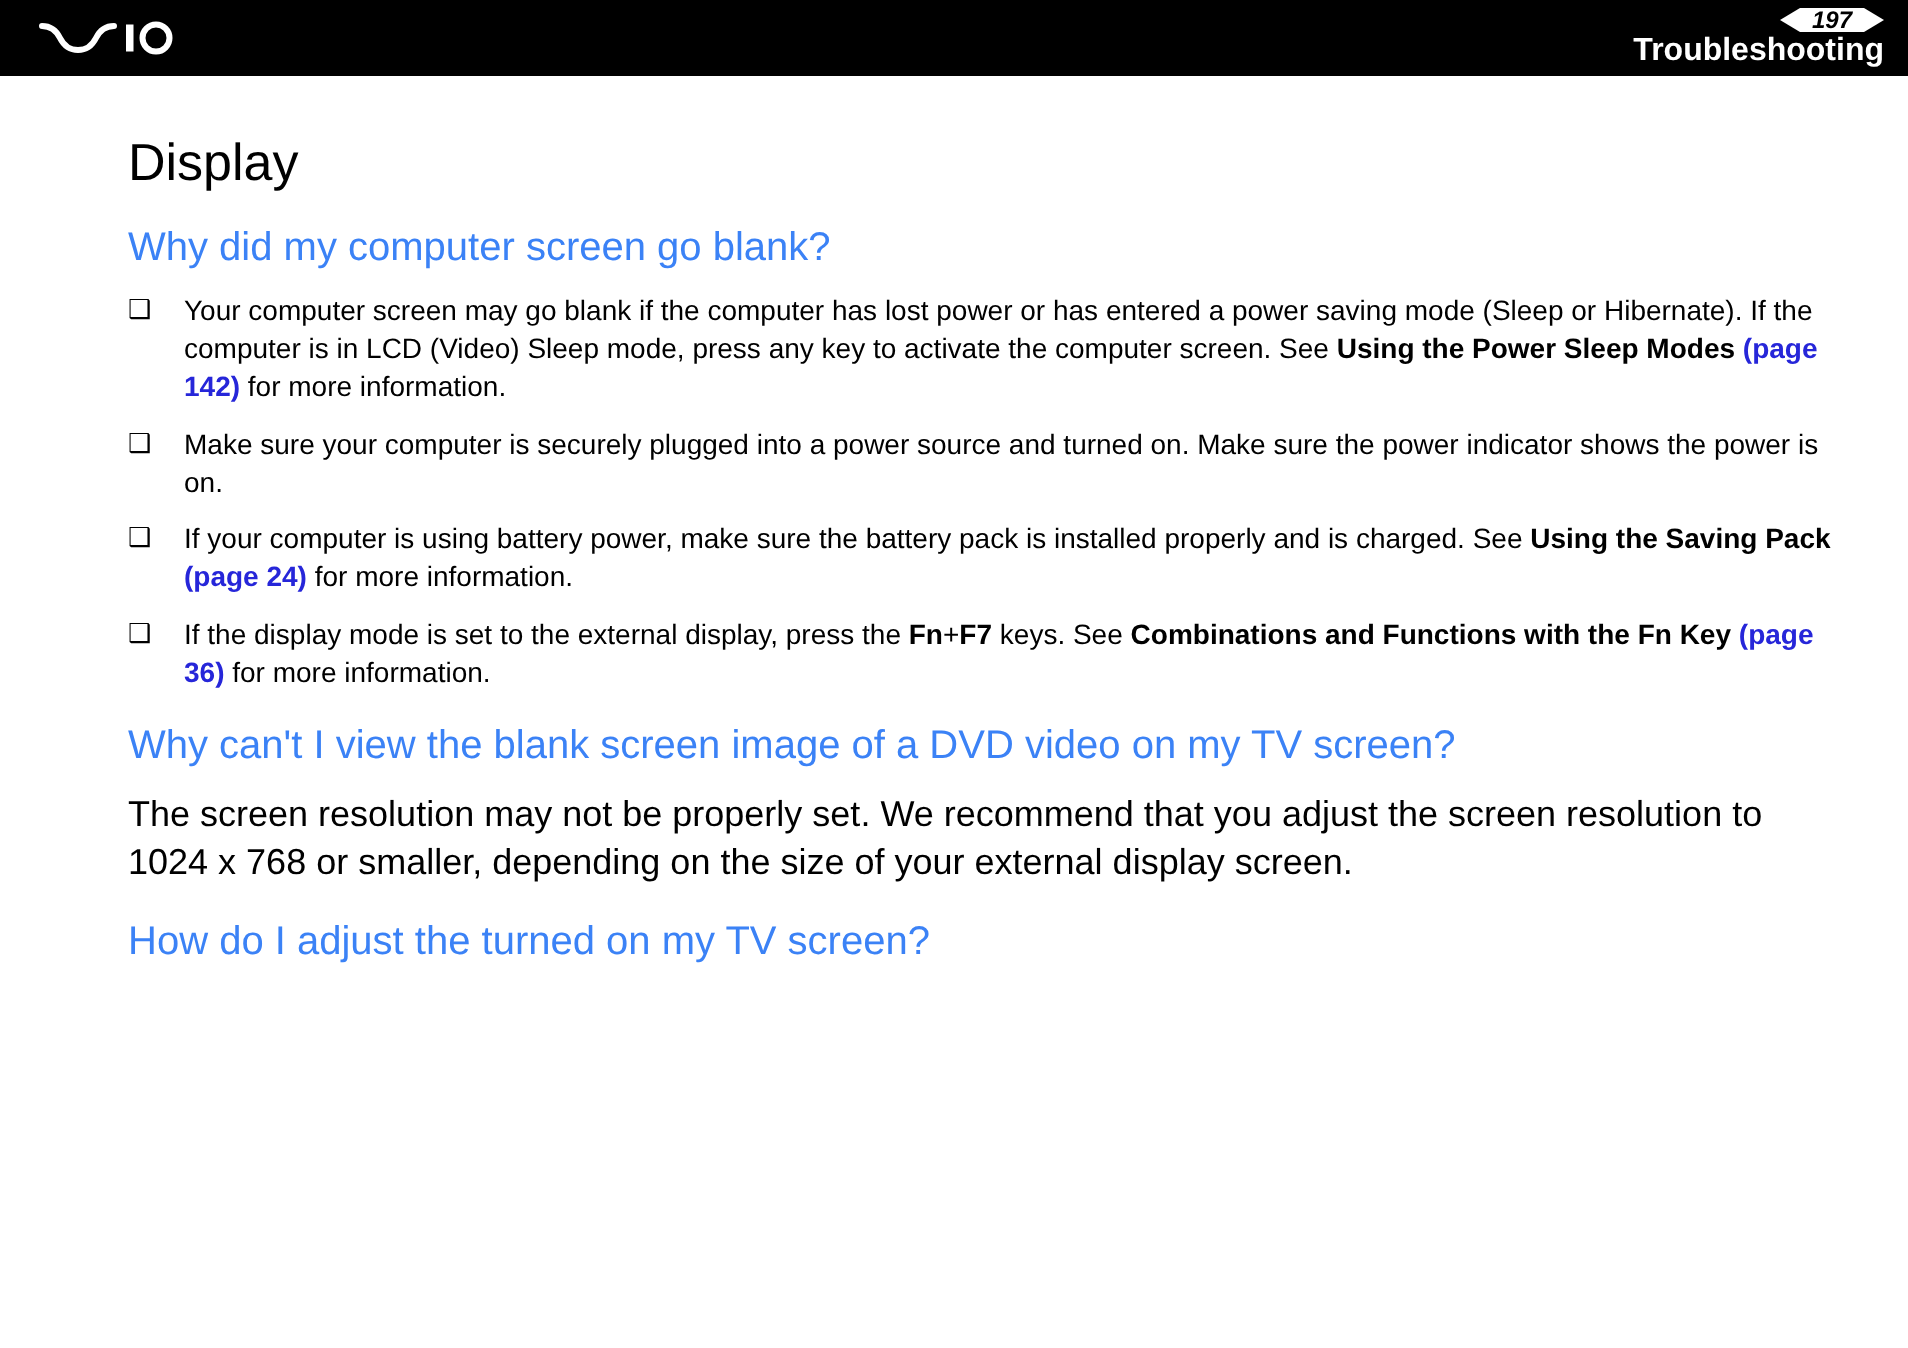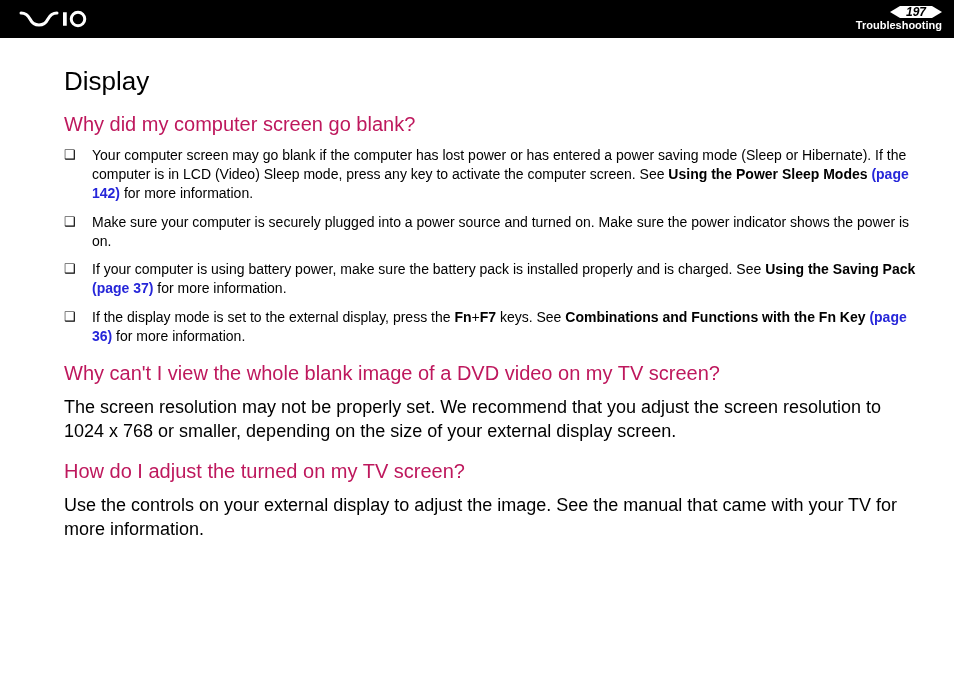--- a/index.html
+++ b/index.html
@@ -7,24 +7,24 @@
   .page { width: 954px; height: 674px; display: flex; flex-direction: column; }
   .header { background: #000; color: #fff; height: 38px; display: flex; align-items: center; justify-content: space-between; padding: 0 12px 0 18px; }
   .logo { display: flex; align-items: center; gap: 2px; }
   .logo svg { height: 18px; }
   .header-right { display: flex; flex-direction: column; align-items: flex-end; gap: 0px; font-size: 11px; line-height: 1.1; }
   .pagenav { display: flex; align-items: center; gap: 0; }
   .pagenav .arrow { width: 0; height: 0; border-top: 6px solid transparent; border-bottom: 6px solid transparent; }
   .pagenav .arrow.left { border-right: 10px solid #fff; }
   .pagenav .arrow.right { border-left: 10px solid #fff; }
   .pagenav .num { background: #fff; color: #000; font-style: italic; font-weight: bold; font-size: 12px; padding: 0 6px; height: 12px; line-height: 12px; display: flex; align-items: center; }
-  .section-label { font-weight: bold; font-size: 11px; margin-top: 1px; }
+  .section-label { font-weight: bold; font-size: 16px; margin-top: 1px; }
   .content { padding: 28px 36px 0 64px; flex: 1; }
   h1.title { font-size: 26px; font-weight: normal; margin-bottom: 14px; }
-  h2.question { color: #be185d; font-size: 20px; font-weight: normal; margin-top: 16px; margin-bottom: 10px; }
+  h2.question { color: #3b82f6; font-size: 20px; font-weight: normal; margin-top: 16px; margin-bottom: 10px; }
   ul.bullets { list-style: none; padding: 0; margin: 0 0 4px 0; }
   ul.bullets li { position: relative; padding-left: 28px; font-size: 14px; line-height: 1.35; margin-bottom: 10px; }
   ul.bullets li::before { content: "❑"; position: absolute; left: 0; top: 0; font-size: 13px; }
   p.body { font-size: 18px; line-height: 1.35; margin-bottom: 10px; }
   .b { font-weight: bold; }
   .link { color: #2626d9; font-weight: bold; }
 </style>
 </head>
 <body>
 
@@ -50,26 +50,25 @@
   <div class="content">
     <h1 class="title">Display</h1>
 
     <h2 class="question">Why did my computer screen go blank?</h2>
     <ul class="bullets">
       <li>
         <span>Your computer screen may go blank if the computer has lost power or has entered a power saving mode (Sleep or Hibernate). If the computer is in LCD (Video) Sleep mode, press any key to activate the computer screen. See </span><span class="b">Using the Power Sleep Modes </span><span class="link">(page 142)</span><span> for more information.</span>
       </li>
       <li>Make sure your computer is securely plugged into a power source and turned on. Make sure the power indicator shows the power is on.</li>
       <li>
-        <span>If your computer is using battery power, make sure the battery pack is installed properly and is charged. See </span><span class="b">Using the Saving Pack </span><span class="link">(page 37)</span><span> for more information.</span>
+        <span>If your computer is using battery power, make sure the battery pack is installed properly and is charged. See </span><span class="b">Using the Saving Pack </span><span class="link">(page 24)</span><span> for more information.</span>
       </li>
       <li>
         <span>If the display mode is set to the external display, press the </span><span class="b">Fn</span><span>+</span><span class="b">F7</span><span> keys. See </span><span class="b">Combinations and Functions with the Fn Key </span><span class="link">(page 36)</span><span> for more information.</span>
       </li>
     </ul>
 
-    <h2 class="question">Why can't I view the whole blank image of a DVD video on my TV screen?</h2>
+    <h2 class="question">Why can't I view the blank screen image of a DVD video on my TV screen?</h2>
     <p class="body">The screen resolution may not be properly set. We recommend that you adjust the screen resolution to 1024 x 768 or smaller, depending on the size of your external display screen.</p>
 
     <h2 class="question">How do I adjust the turned on my TV screen?</h2>
-    <p class="body">Use the controls on your external display to adjust the image. See the manual that came with your TV for more information.</p>
   </div>
 </div>
 
 </body></html>

